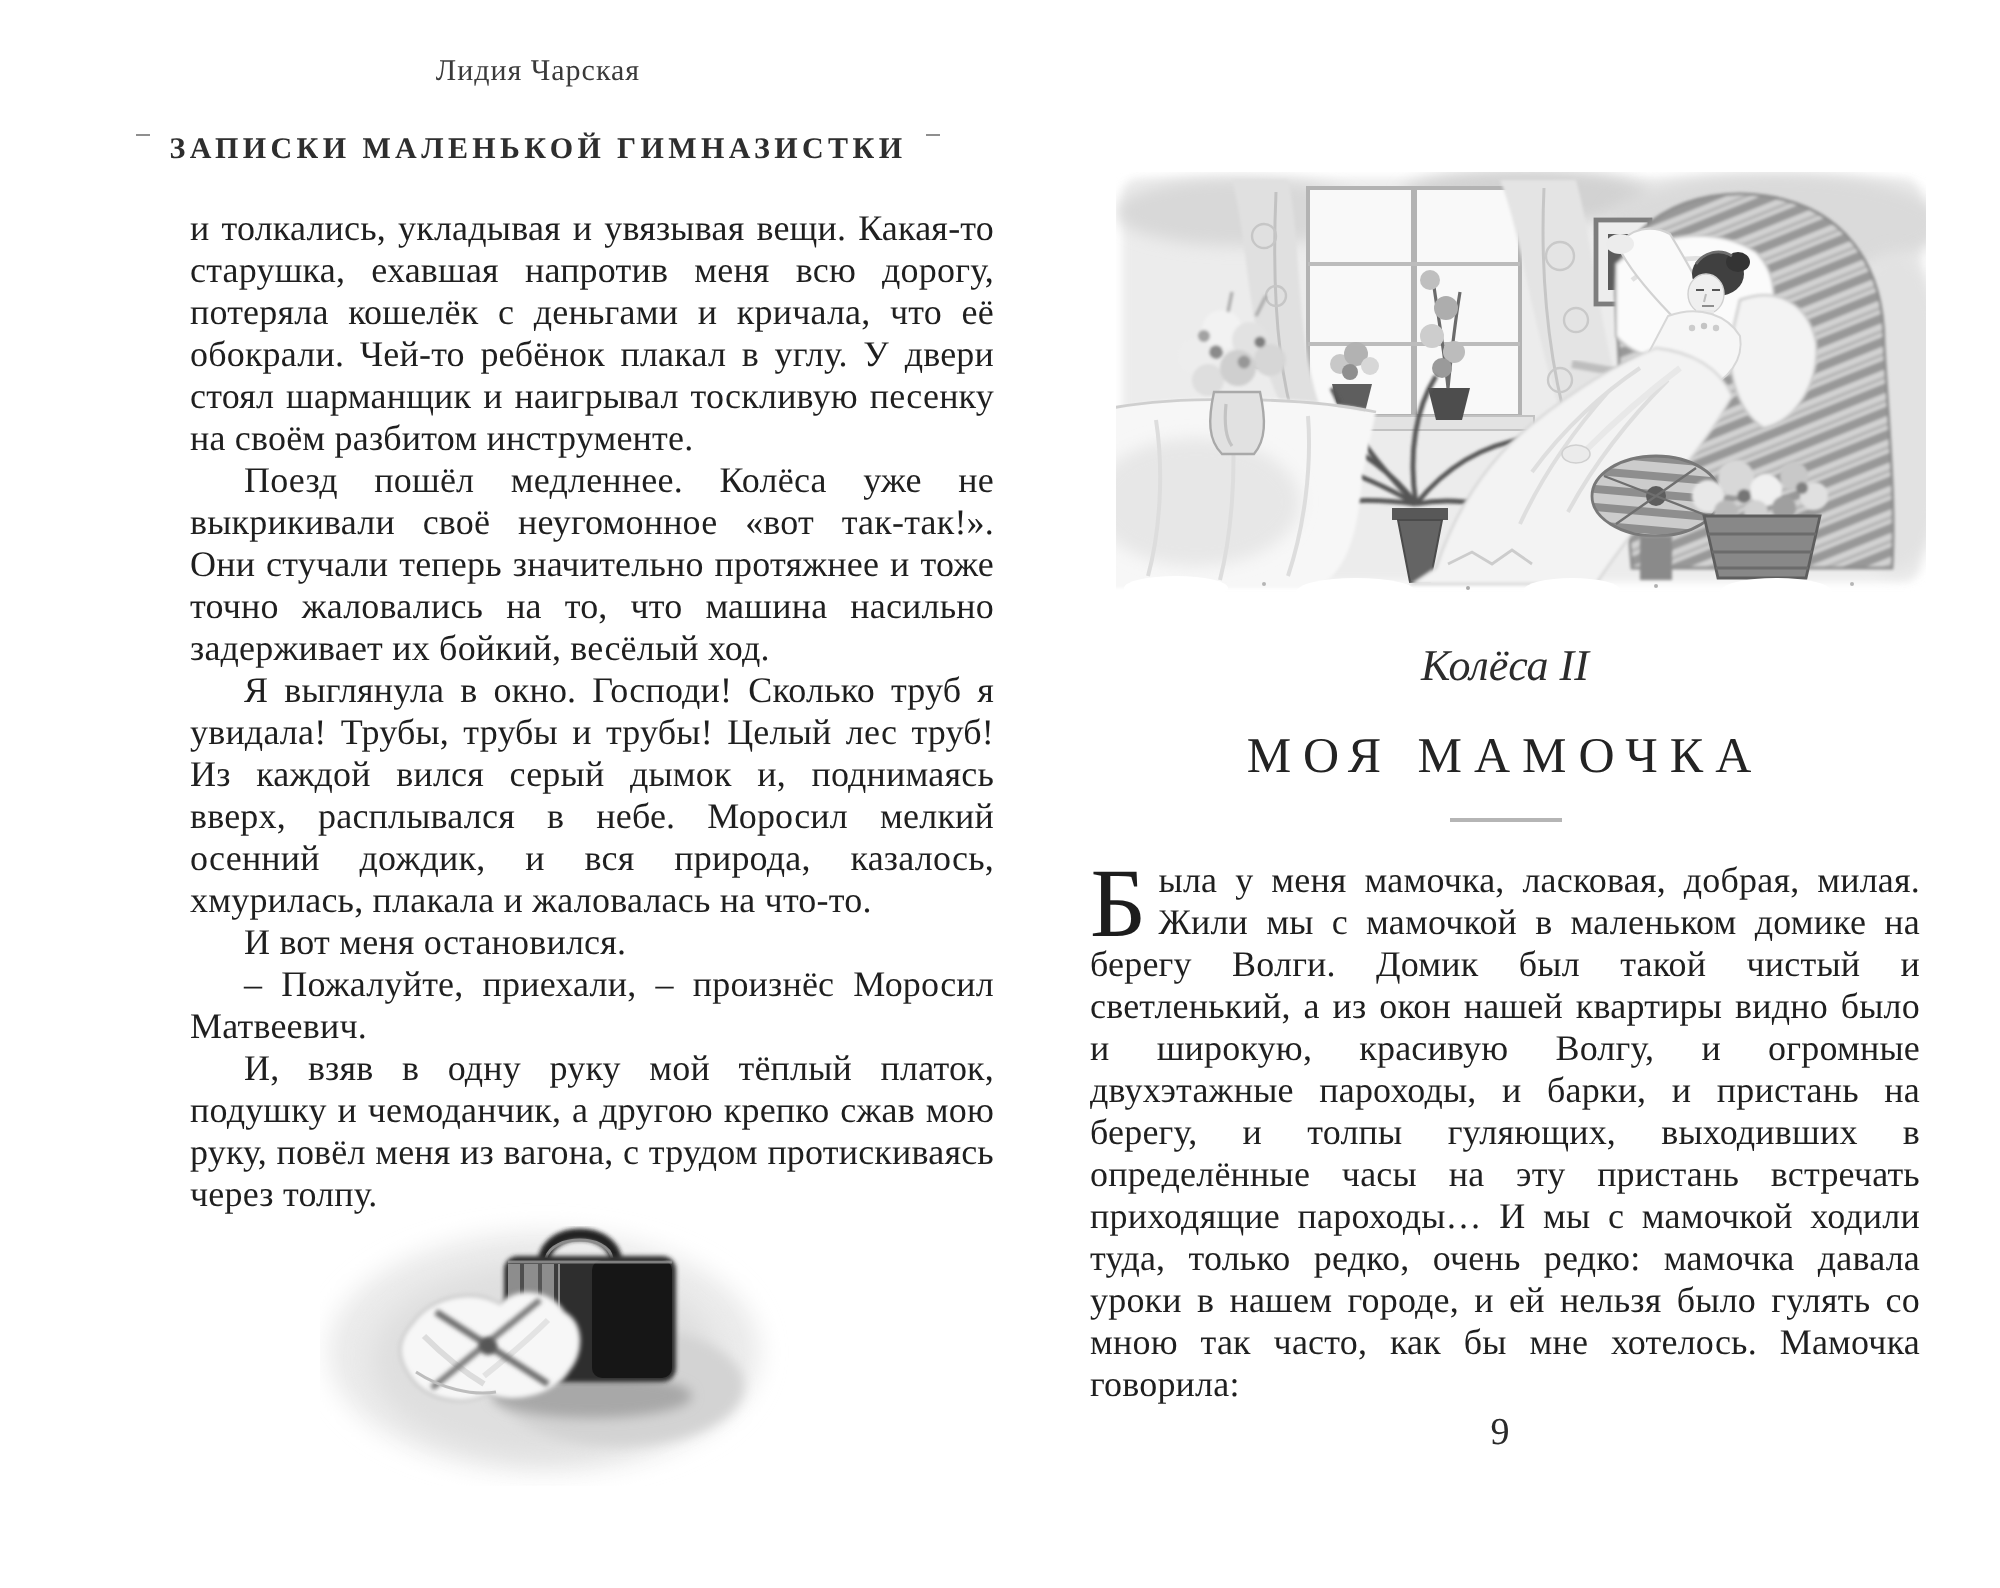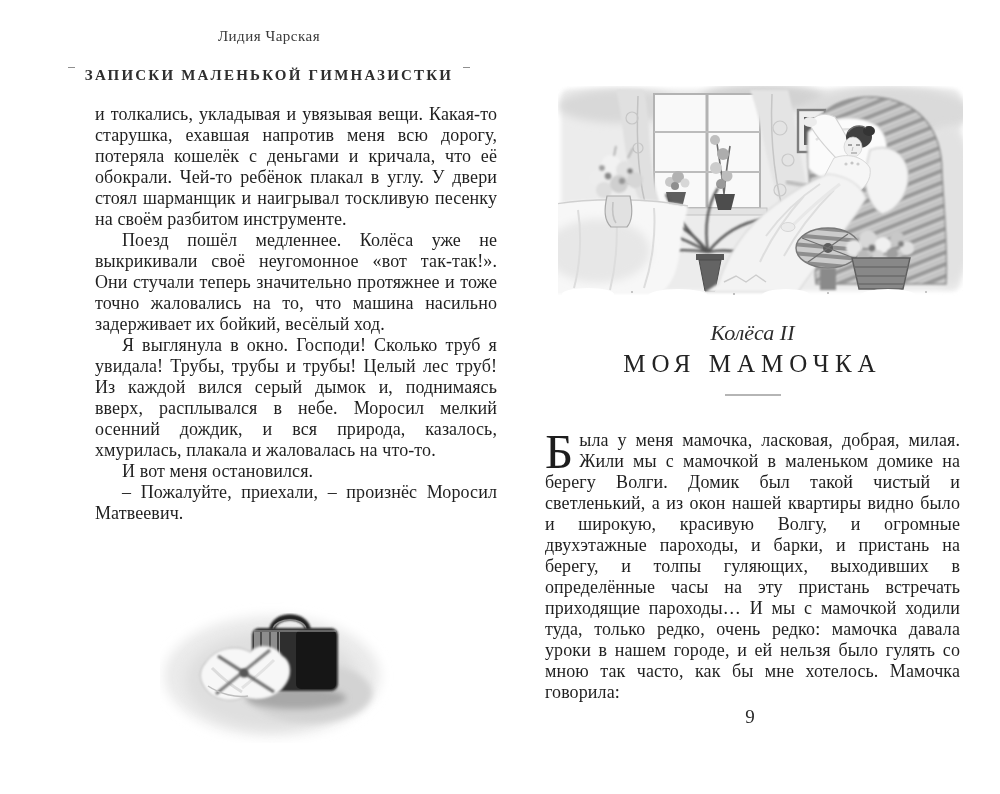--- a/index.html
+++ b/index.html
@@ -20,21 +20,21 @@
   .body-text{position:absolute;text-align:justify;font-size:18px;line-height:21px;
              letter-spacing:.1px;color:#1f1f1f;}
   .body-left{left:68px;top:104px;width:402px;margin-left:27px;}
   .body-right{left:45px;top:430px;width:415px;}
   .body-text p{margin:0;text-indent:27px;}
   .body-text p.continued{text-indent:0;}
 
   
   .chapter-head{position:absolute;left:45px;top:320px;width:415px;text-align:center;}
   .chapter-number{font-style:italic;font-size:22px;color:#2c2c2c;}
-  .chapter-title{font-size:25px;letter-spacing:6px;color:#232323;margin-top:4px;}
+  .chapter-title{font-size:25px;letter-spacing:6px;color:#232323;margin-top:19px;}
   .chapter-rule{width:56px;height:2px;background:#b5b5b5;margin:16px auto 0 auto;}
 
   
   .drop-cap{float:left;font-size:49px;line-height:40px;padding:2px 6px 0 0;color:#1d1d1d;}
 
   .page-number{position:absolute;left:0;top:706px;width:500px;text-align:center;
                font-size:19px;color:#2a2a2a;}
 
   .illu{position:absolute;}
   .illu-scene{left:58px;top:86px;}
@@ -55,20 +55,21 @@
         <span class="head-rule"></span>
       </div>
     </div>
 
     <div class="body-text body-left">
       <p class="continued">и толкались, укладывая и увязывая вещи. Какая-то старушка, ехавшая напротив меня всю дорогу, потеряла кошелёк с деньгами и кричала, что её обокрали. Чей-то ребёнок плакал в углу. У двери стоял шарманщик и наигрывал тоскливую песенку на своём разбитом инструменте.</p>
       <p>Поезд пошёл медленнее. Колёса уже не выкрикивали своё неугомонное «вот так-так!». Они стучали теперь значительно протяжнее и тоже точно жаловались на то, что машина насильно задерживает их бойкий, весёлый ход.</p>
       <p>Я выглянула в окно. Господи! Сколько труб я увидала! Трубы, трубы и трубы! Целый лес труб! Из каждой вился серый дымок и, поднимаясь вверх, расплывался в небе. Моросил мелкий осенний дождик, и вся природа, казалось, хмурилась, плакала и жаловалась на что-то.</p>
       <p>И вот меня остановился.</p>
       <p>– Пожалуйте, приехали, – произнёс Моросил Матвеевич.</p>
+      <p>И, взяв в одну руку мой тёплый платок, подушку и чемоданчик, а другою крепко сжав мою руку, повёл меня из вагона, с трудом протискиваясь через толпу.</p>
     </div>
 
     <svg class="illu illu-suitcase" width="235" height="145" viewBox="0 0 235 145">
       <defs>
         <filter id="b6" x="-30%" y="-30%" width="160%" height="160%">
             <feGaussianBlur stdDeviation="6"></feGaussianBlur>
           </filter>
         <filter id="b3" x="-30%" y="-30%" width="160%" height="160%">
             <feGaussianBlur stdDeviation="3"></feGaussianBlur>
           </filter>

